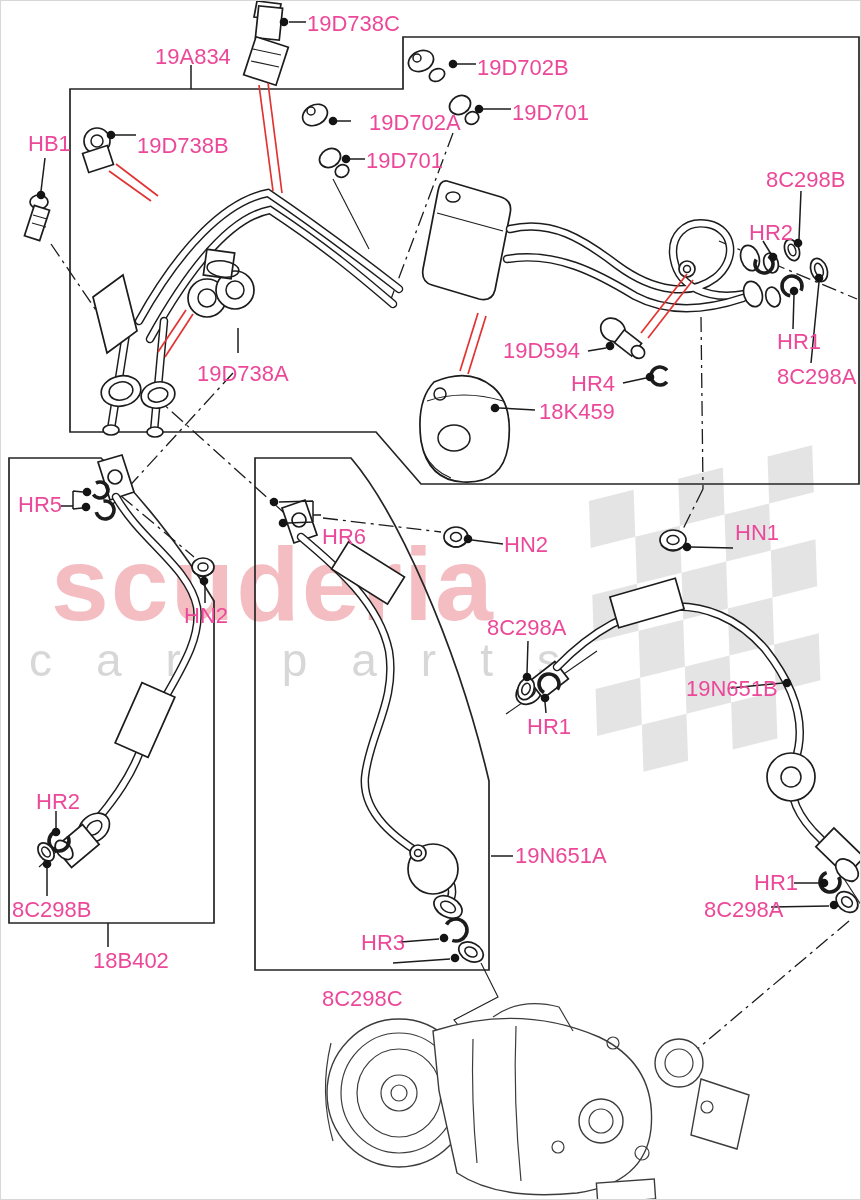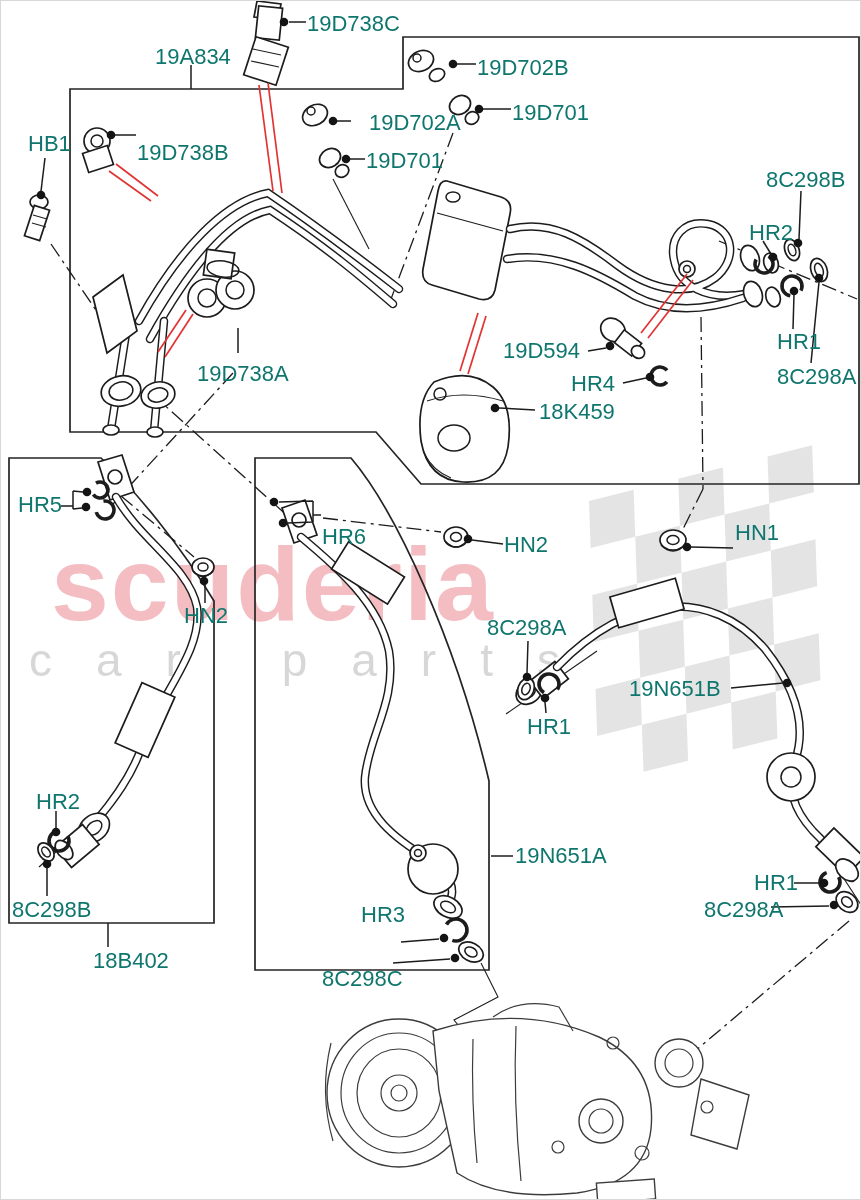--- a/index.html
+++ b/index.html
@@ -1,19 +1,19 @@
 <!DOCTYPE html>
 <html><head>
 <meta charset="utf-8">
 <style>
   html,body{margin:0;padding:0;background:#fff;}
   #stage{position:relative;width:861px;height:1200px;background:#fff;overflow:hidden;
          font-family:"Liberation Sans",sans-serif;border:1px solid #d7d7d7;box-sizing:border-box;}
   #art{position:absolute;left:0;top:0;z-index:3;}
-  .lbl{position:absolute;z-index:4;color:#0f766e;font-size:22px;line-height:1.05;white-space:nowrap;}
+  .lbl{position:absolute;z-index:4;color:#ec4899;font-size:22px;line-height:1.05;white-space:nowrap;}
   .wm-brand{position:absolute;left:50px;top:524px;z-index:1;font-size:104px;font-weight:bold;
             letter-spacing:2px;color:rgba(225,90,103,0.40);}
   .wm-tag{position:absolute;left:28px;top:632px;z-index:1;font-size:46px;color:rgba(150,150,150,0.38);
           letter-spacing:44px;}
   
   .ln{stroke:#1c1c1c;stroke-width:1.5;fill:none;}
   .bx{stroke:#242424;stroke-width:1.7;fill:none;}
   .dd{stroke:#1c1c1c;stroke-width:1.3;fill:none;stroke-dasharray:15 5 3 5;}
   .thin{stroke:#1c1c1c;stroke-width:1.1;fill:none;}
   .red{stroke:#e23333;stroke-width:1.7;fill:none;}
@@ -332,42 +332,42 @@
       <circle class="dot" cx="443" cy="937" r="4.3"></circle>
         <circle class="dot" cx="454" cy="957" r="4.3"></circle>
       <circle class="dot" cx="823" cy="882" r="4.3"></circle>
         <circle class="dot" cx="833" cy="904" r="4.3"></circle>
     </g>
   </svg>
 
   <div class="lbl" style="left:306px;top:11px">19D738C</div>
   <div class="lbl" style="left:154px;top:44px">19A834</div>
   <div class="lbl" style="left:27px;top:131px">HB1</div>
-  <div class="lbl" style="left:136px;top:140px">19D738B</div>
+  <div class="lbl" style="left:136px;top:133px">19D738B</div>
   <div class="lbl" style="left:368px;top:110px">19D702A</div>
   <div class="lbl" style="left:365px;top:148px">19D701</div>
   <div class="lbl" style="left:476px;top:55px">19D702B</div>
   <div class="lbl" style="left:511px;top:100px">19D701</div>
   <div class="lbl" style="left:765px;top:167px">8C298B</div>
   <div class="lbl" style="left:748px;top:220px">HR2</div>
   <div class="lbl" style="left:776px;top:329px">HR1</div>
   <div class="lbl" style="left:776px;top:364px">8C298A</div>
   <div class="lbl" style="left:502px;top:338px">19D594</div>
   <div class="lbl" style="left:570px;top:371px">HR4</div>
   <div class="lbl" style="left:538px;top:399px">18K459</div>
   <div class="lbl" style="left:196px;top:361px">19D738A</div>
   <div class="lbl" style="left:17px;top:492px">HR5</div>
   <div class="lbl" style="left:183px;top:603px">HN2</div>
   <div class="lbl" style="left:321px;top:524px">HR6</div>
   <div class="lbl" style="left:503px;top:532px">HN2</div>
   <div class="lbl" style="left:734px;top:520px">HN1</div>
   <div class="lbl" style="left:486px;top:615px">8C298A</div>
   <div class="lbl" style="left:526px;top:714px">HR1</div>
-  <div class="lbl" style="left:628px;top:676px">19N651B</div>
+  <div class="lbl" style="left:685px;top:676px">19N651B</div>
   <div class="lbl" style="left:35px;top:789px">HR2</div>
   <div class="lbl" style="left:11px;top:897px">8C298B</div>
   <div class="lbl" style="left:92px;top:948px">18B402</div>
   <div class="lbl" style="left:514px;top:843px">19N651A</div>
-  <div class="lbl" style="left:360px;top:902px">HR3</div>
-  <div class="lbl" style="left:321px;top:966px">8C298C</div>
+  <div class="lbl" style="left:360px;top:930px">HR3</div>
+  <div class="lbl" style="left:321px;top:986px">8C298C</div>
   <div class="lbl" style="left:753px;top:870px">HR1</div>
   <div class="lbl" style="left:703px;top:897px">8C298A</div>
 </div>
 
 </body></html>

